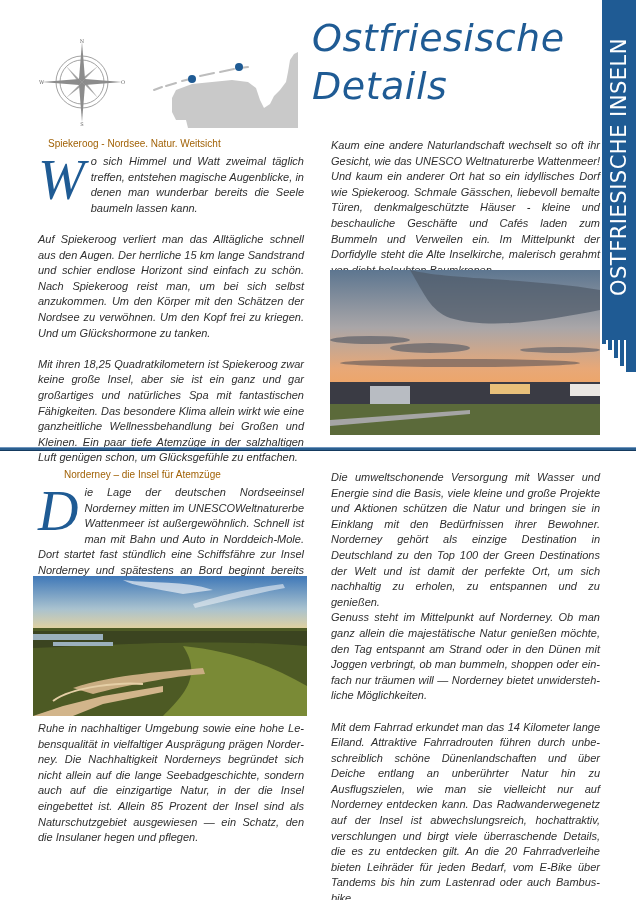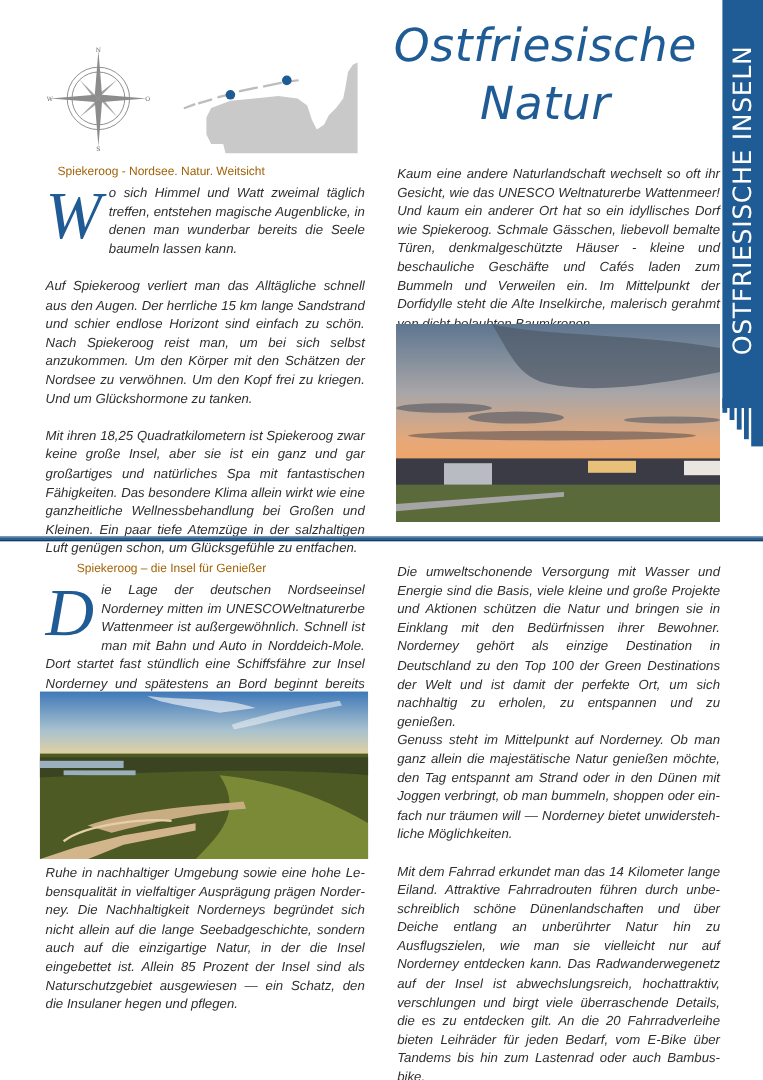--- a/index.html
+++ b/index.html
@@ -4,21 +4,21 @@
 <style>
   * { margin: 0; padding: 0; box-sizing: border-box; }
   html, body { width: 636px; height: 900px; background: #ffffff; overflow: hidden; }
   body { position: relative; font-family: "Liberation Sans", "DejaVu Sans", sans-serif; color: #2b2b2b; }
 
   .compass { position: absolute; left: 38px; top: 38px; width: 88px; height: 88px; }
   .map { position: absolute; left: 152px; top: 38px; width: 160px; height: 90px; }
 
   .title { position: absolute; left: 312px; top: 14px; width: 285px; color: #1f5b94;
            font-family: "DejaVu Sans", sans-serif; font-style: italic; font-weight: normal;
-           font-size: 38px; line-height: 48px; letter-spacing: 0.5px; text-align: center; }
+           font-size: 38px; line-height: 48px; letter-spacing: 0.5px; }
   .title span { display: block; }
 
   .side-tab { position: absolute; left: 602px; top: 0; width: 34px; height: 340px; background: #1f5b94; }
   .side-text { position: absolute; left: 0; top: 12px; width: 34px; height: 310px;
                display: flex; align-items: center; justify-content: center; }
   .side-text span { transform: rotate(-90deg); white-space: nowrap; color: #ffffff;
                     font-family: "DejaVu Sans", sans-serif; font-size: 21px; letter-spacing: 0.5px; }
   .side-stripes { position: absolute; left: 602px; top: 332px; width: 34px; height: 40px; }
   .stripe { position: absolute; top: 0; width: 4px; background: #1f5b94; }
 
@@ -72,21 +72,21 @@
     <line x1="48" y1="38" x2="62" y2="35"></line>
     <line x1="68" y1="34" x2="82" y2="31"></line>
     <line x1="88" y1="30" x2="96" y2="29"></line>
   </g>
   <circle cx="40" cy="41" r="4" fill="#1f5b94"></circle>
   <circle cx="87" cy="29" r="4" fill="#1f5b94"></circle>
 </svg>
 
 <div class="title">
   <span>Ostfriesische</span>
-  <span>Natur</span>
+  <span>Details</span>
 </div>
 
 <div class="side-tab">
   <div class="side-text">
       <span>OSTFRIESISCHE INSELN</span>
     </div>
 </div>
 <div class="side-stripes">
   <div class="stripe" style="left:0;height:12px"></div>
   <div class="stripe" style="left:6px;height:18px"></div>
@@ -131,21 +131,21 @@
     <rect x="40" y="116" width="40" height="18" fill="#b8bcc2"></rect>
     <rect x="160" y="114" width="40" height="10" fill="#e8c07a"></rect>
     <rect x="240" y="114" width="30" height="12" fill="#e9e6e2"></rect>
     <rect x="0" y="134" width="270" height="31" fill="#5b6a3a"></rect>
     <path d="M0,150 L140,140 L140,144 L0,156Z" fill="#a5a5a5"></path>
   </svg>
 </div>
 
 <div class="divider"></div>
 
-<div class="h2" style="left:64px;top:469px;">Spiekeroog – die Insel für Genießer</div>
+<div class="h2" style="left:64px;top:469px;">Norderney – die Insel für Atemzüge</div>
 
 <div class="col" style="left:38px;top:485px;width:266px;">
   <p class="tight">
     <span class="dropcap">D</span>
     <span>ie Lage der deutschen Nordseeinsel Norderney mitten im UNESCOWeltnaturerbe Wattenmeer ist außergewöhnlich. Schnell ist man mit Bahn und Auto in Norddeich-Mole. Dort startet fast stündlich eine Schiffsfähre zur Insel Norderney und spätestens an Bord beginnt bereits ihre Auszeit vom Alltag.</span>
   </p>
 </div>
 
 <div class="photo" style="left:33px;top:576px;width:274px;height:140px;">
   <svg viewBox="0 0 274 140" preserveAspectRatio="none">

